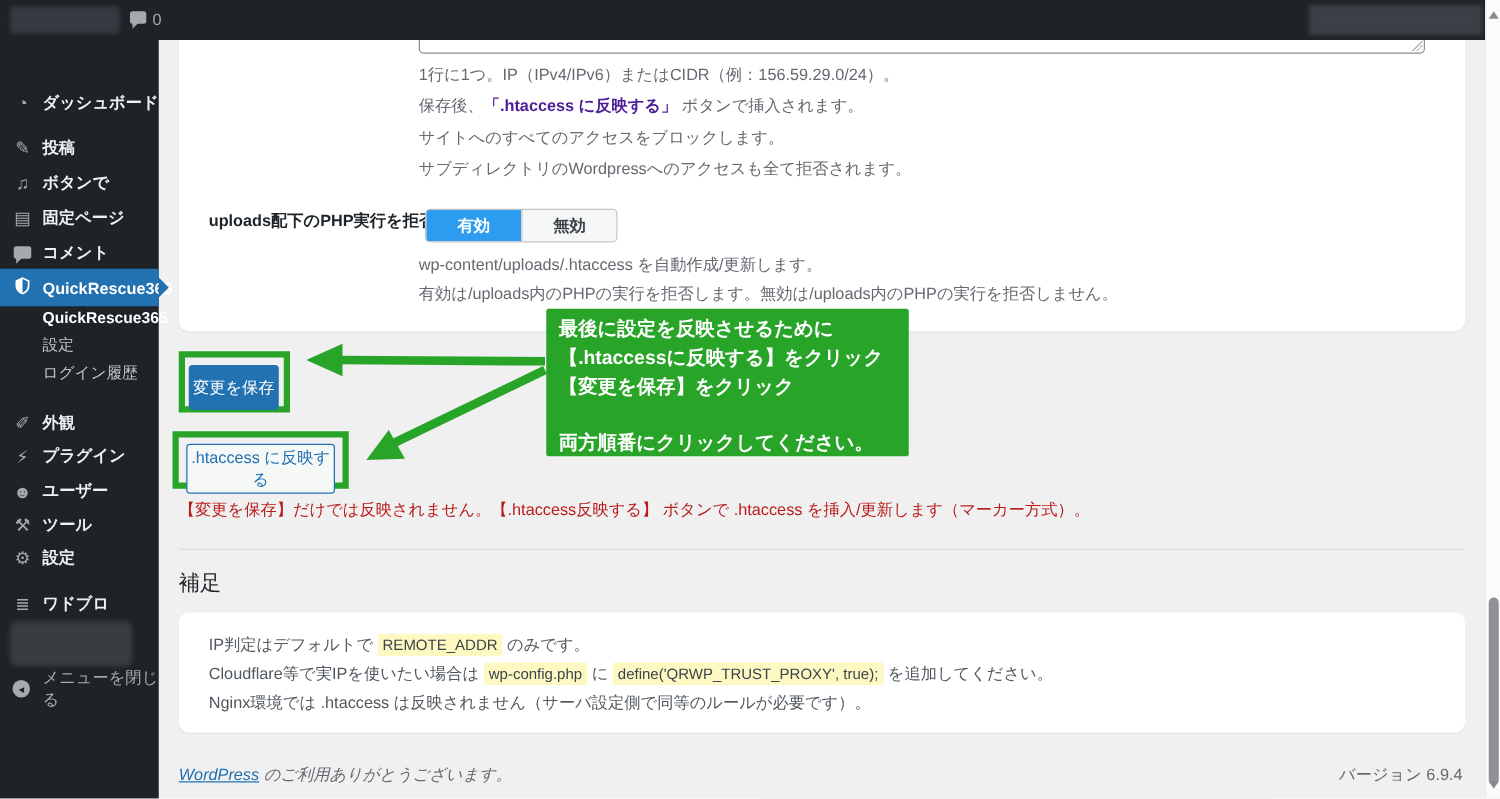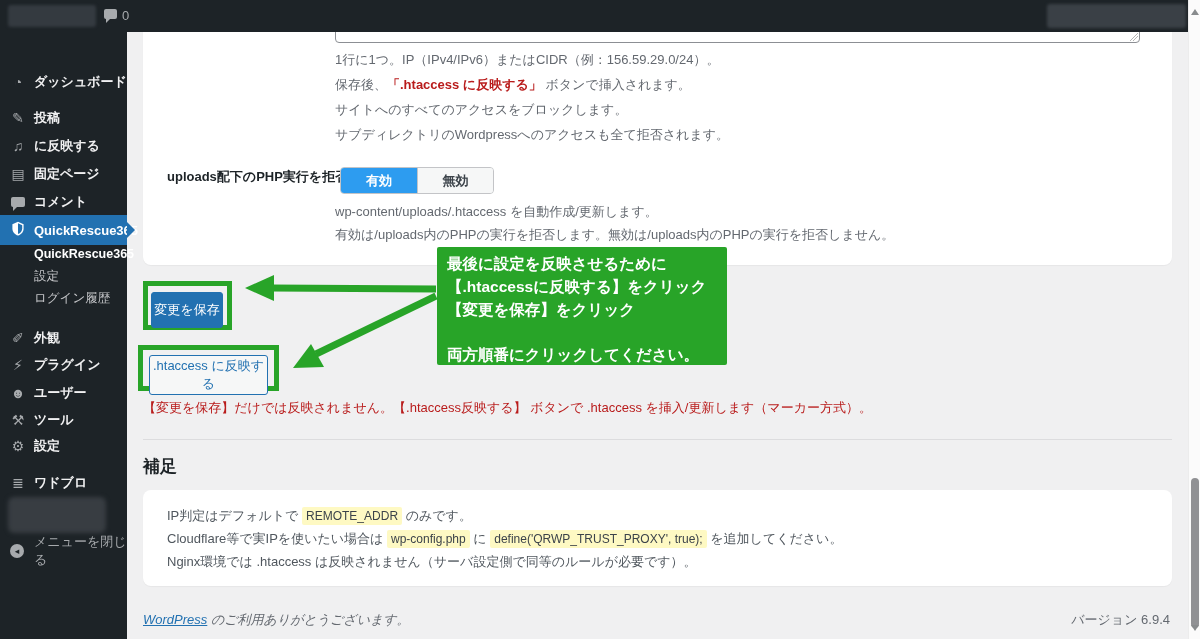--- a/index.html
+++ b/index.html
@@ -29,21 +29,21 @@
   .bubble16::after { content:""; position:absolute; left:2px; bottom:-4px; border:3px solid transparent; border-top-color:#a7aaad; border-left-color:#a7aaad; }
   .collapse-ic { width:14px; height:14px; border-radius:50%; background:#a7aaad; color:#1d2327; font-size:9px; display:flex; align-items:center; justify-content:center; flex:0 0 14px; }
   .mi.dim { font-weight:400; color:#a7aaad; }
 
   
   .card1 { position:absolute; left:143px; top:10px; width:1029px; height:255px; background:#fff; border-radius:0 0 8px 8px; box-shadow:0 1px 1px rgba(0,0,0,.04); z-index:1; }
   .txtarea { position:absolute; left:335px; top:16px; width:805px; height:27px; background:#fff; border:1px solid #8c8f94; border-radius:4px; z-index:2; }
   .txtarea::after { content:""; position:absolute; right:1px; bottom:1px; width:9px; height:9px;
     background:linear-gradient(135deg, transparent 50%, #b5b5b5 50%, #b5b5b5 57%, transparent 57%, transparent 70%, #b5b5b5 70%, #b5b5b5 77%, transparent 77%); }
   .hint { position:absolute; left:335px; font-size:13px; color:#646970; z-index:2; }
-  .hint b { color:#b91c1c; }
+  .hint b { color:#4c1d95; }
   .rowlabel { position:absolute; left:167px; top:168px; font-size:13px; font-weight:700; color:#1d2327; z-index:2; }
   .toggle { position:absolute; left:340px; top:167px; height:27px; display:flex; border:1px solid #c3c4c7; border-radius:4px; overflow:hidden; background:#f6f7f7; z-index:2; }
   .tseg { width:76px; height:100%; display:flex; align-items:center; justify-content:center; font-size:13px; font-weight:700; cursor:pointer; }
   .tseg.on { background:#2d9cf0; color:#fff; }
   .tseg.off { background:#f6f7f7; color:#3c434a; border-left:1px solid #c3c4c7; }
 
   
   .grect { position:absolute; border:5px solid #28a428; z-index:4; }
   .grect1 { left:143px; top:281px; width:89px; height:49px; }
   .grect2 { left:138px; top:345px; width:141px; height:46px; }
@@ -51,21 +51,21 @@
   .btn-secondary { position:absolute; left:149px; top:355px; width:119px; height:40px; background:#f6f7f7; color:#2271b1; border:1px solid #2271b1; border-radius:3px; font-size:13px; display:flex; align-items:center; justify-content:center; cursor:pointer; z-index:4; font-family:inherit; }
 
   
   .callout { position:absolute; left:437px; top:247px; width:290px; height:118px; background:#28a428; color:#fff; padding:5px 10px; font-size:15.5px; font-weight:700; line-height:23px; z-index:4; border-radius:2px; }
   .callout .gapline { margin-top:22px; }
   .arrows { position:absolute; left:0; top:0; width:1200px; height:639px; z-index:5; pointer-events:none; }
 
   
   .note { position:absolute; left:143px; top:399px; width:1029px; font-size:13px; color:#b91c1c; z-index:2; }
   .divider { position:absolute; left:143px; top:439px; width:1029px; height:1px; background:#dcdcde; }
-  .h2 { position:absolute; left:143px; top:455px; font-size:17px; font-weight:700; color:#1d2327; }
+  .h2 { position:absolute; left:143px; top:455px; font-size:17px; font-weight:400; color:#1d2327; }
   .card2 { position:absolute; left:143px; top:490px; width:1029px; height:96px; background:#fff; border-radius:8px; box-shadow:0 1px 1px rgba(0,0,0,.04); }
   .sup-line { position:absolute; left:24px; font-size:13px; color:#50575e; }
   .code { font-family:Liberation Sans, sans-serif; font-size:12px; background:#fef9c3; padding:2px 4px; border-radius:2px; color:#3c434a; }
 
   
   .footer-left { position:absolute; left:143px; top:611px; font-size:13px; color:#646970; font-style:italic; }
   .footer-left a { color:#2271b1; text-decoration:underline; cursor:pointer; }
   .footer-right { position:absolute; right:30px; top:611px; font-size:13px; color:#646970; }
 
   
@@ -140,21 +140,21 @@
     <div class="mi" style="top:36px;">
       <span class="ic">◔</span>
       <span>ダッシュボード</span>
     </div>
     <div class="mi" style="top:72px;">
       <span class="ic">✎</span>
       <span>投稿</span>
     </div>
     <div class="mi" style="top:100px;">
       <span class="ic">♫</span>
-      <span>に反映する</span>
+      <span>ボタンで</span>
     </div>
     <div class="mi" style="top:128px;">
       <span class="ic">▤</span>
       <span>固定ページ</span>
     </div>
     <div class="mi" style="top:156px;">
       <span class="ic"><span class="bubble16"></span></span>
       <span>コメント</span>
     </div>
     <div class="mi active" style="top:183px; height:30px;">

